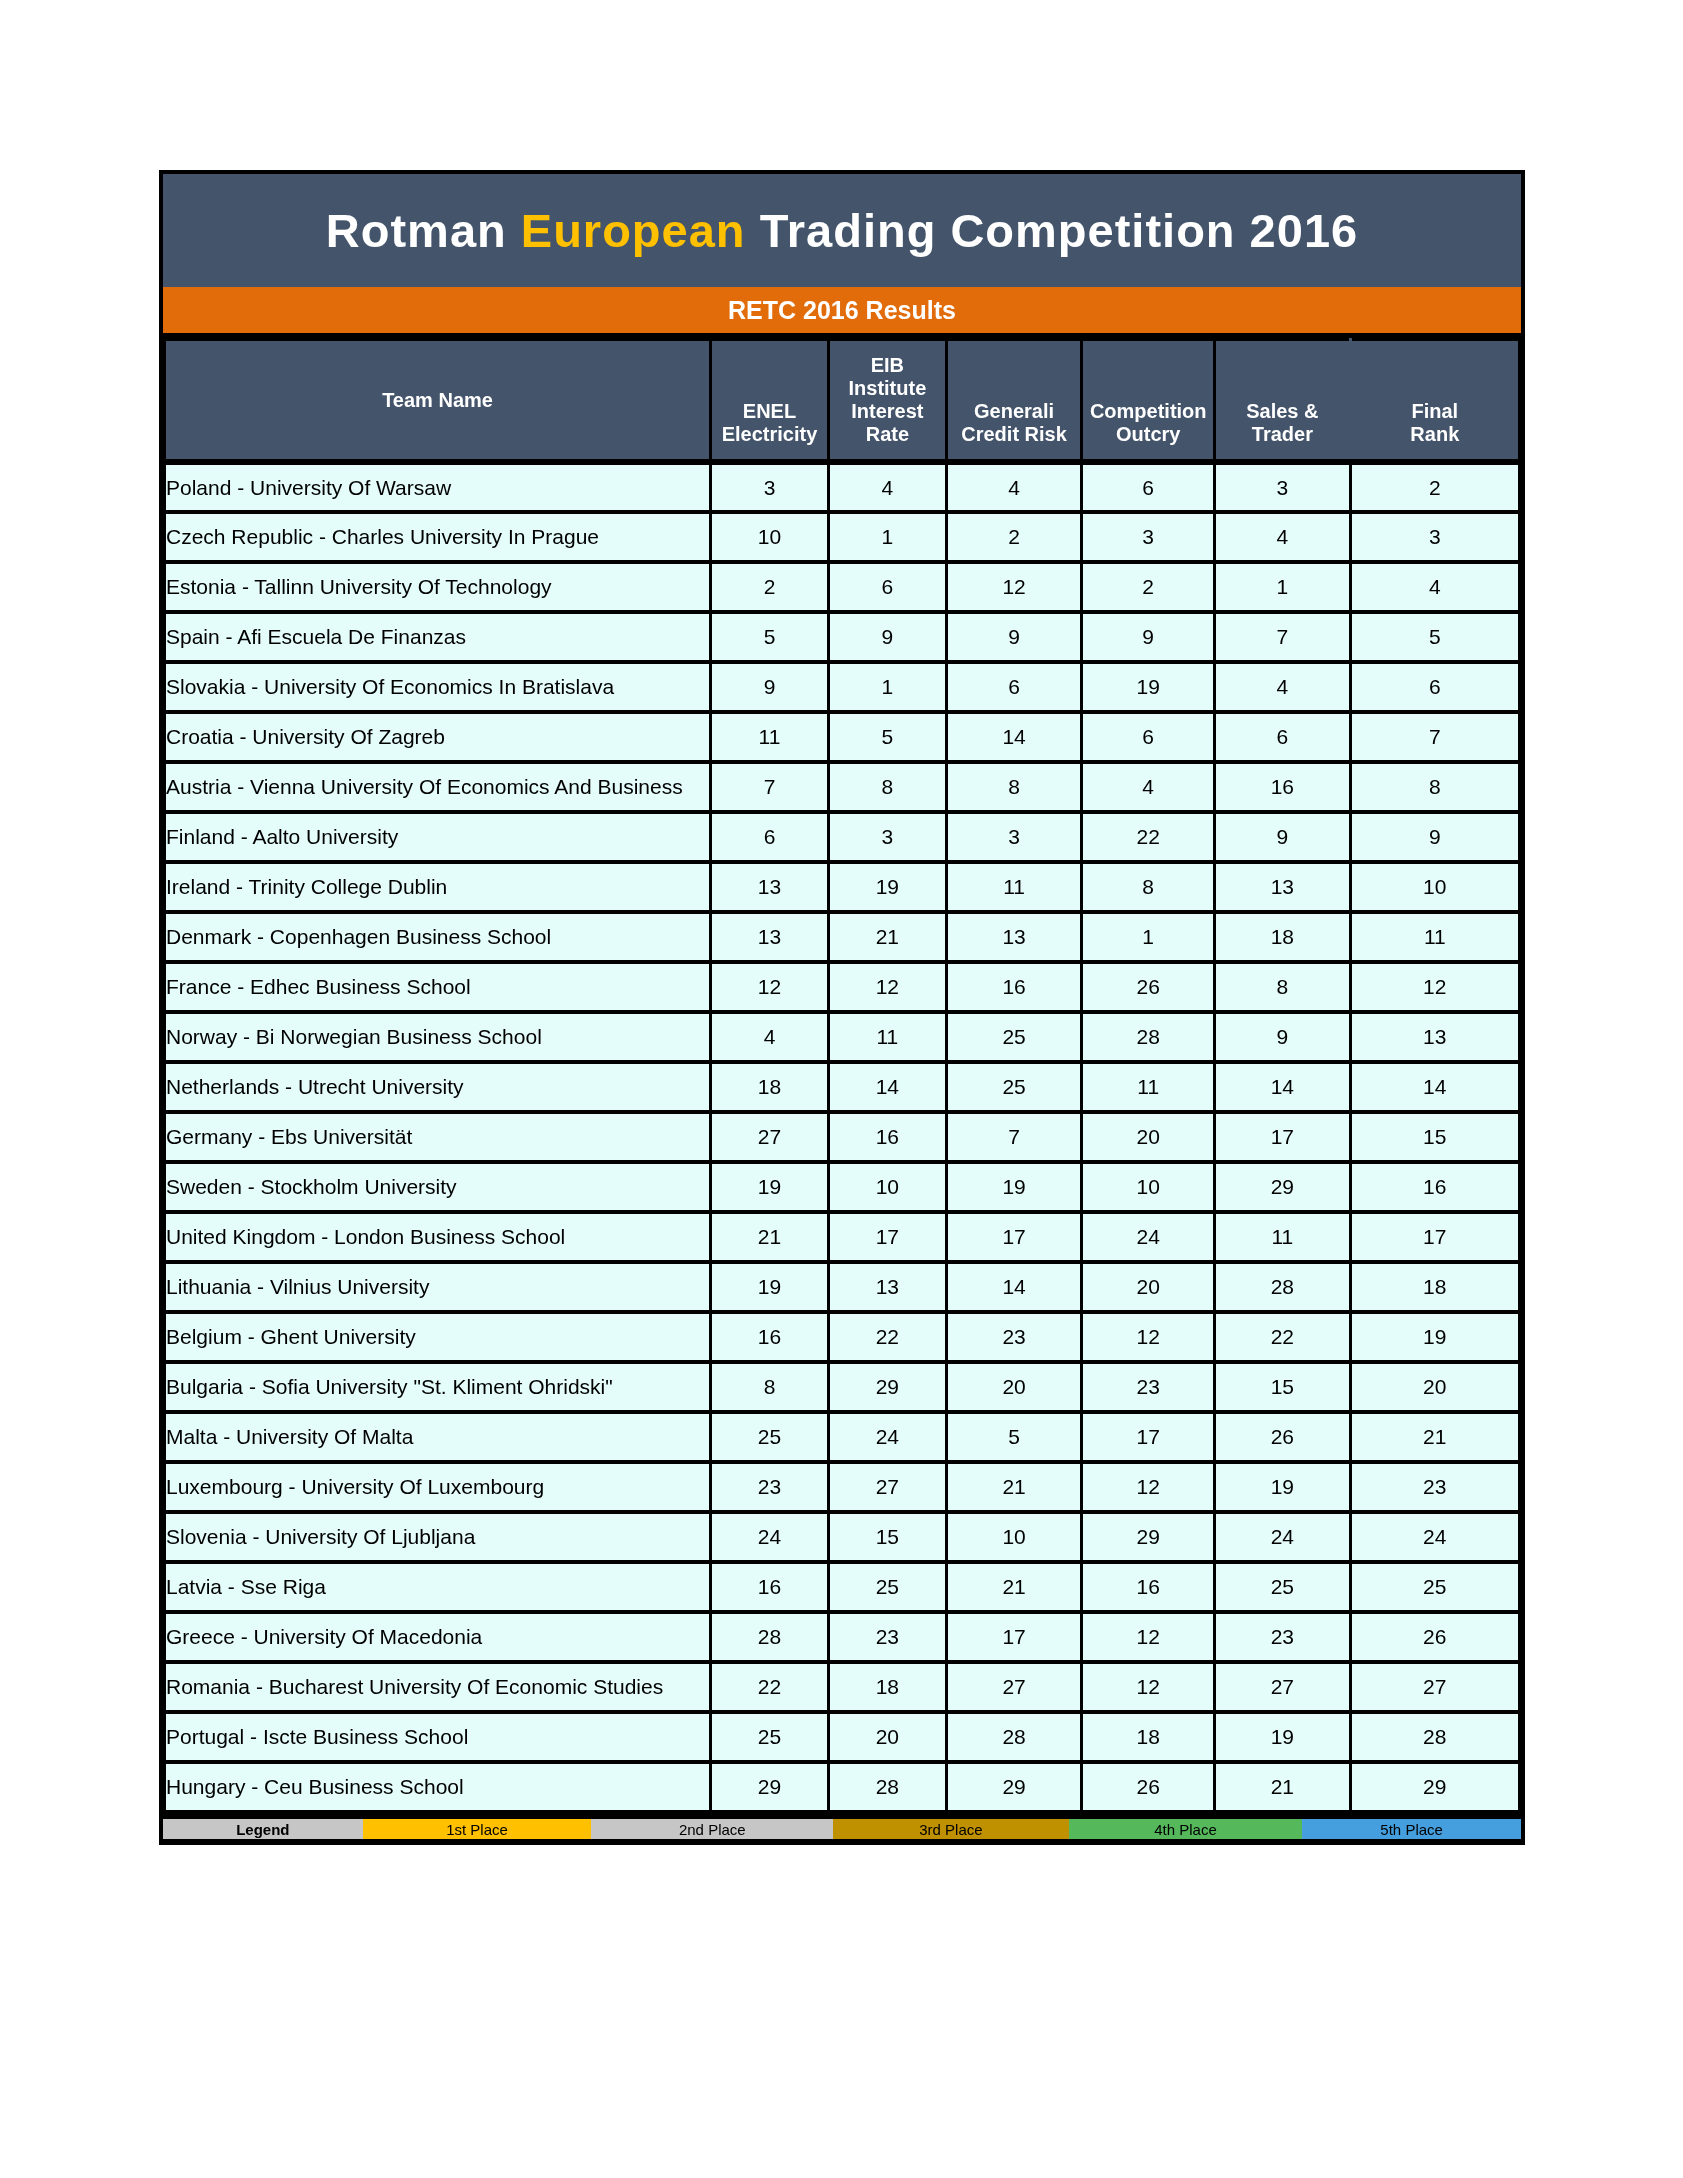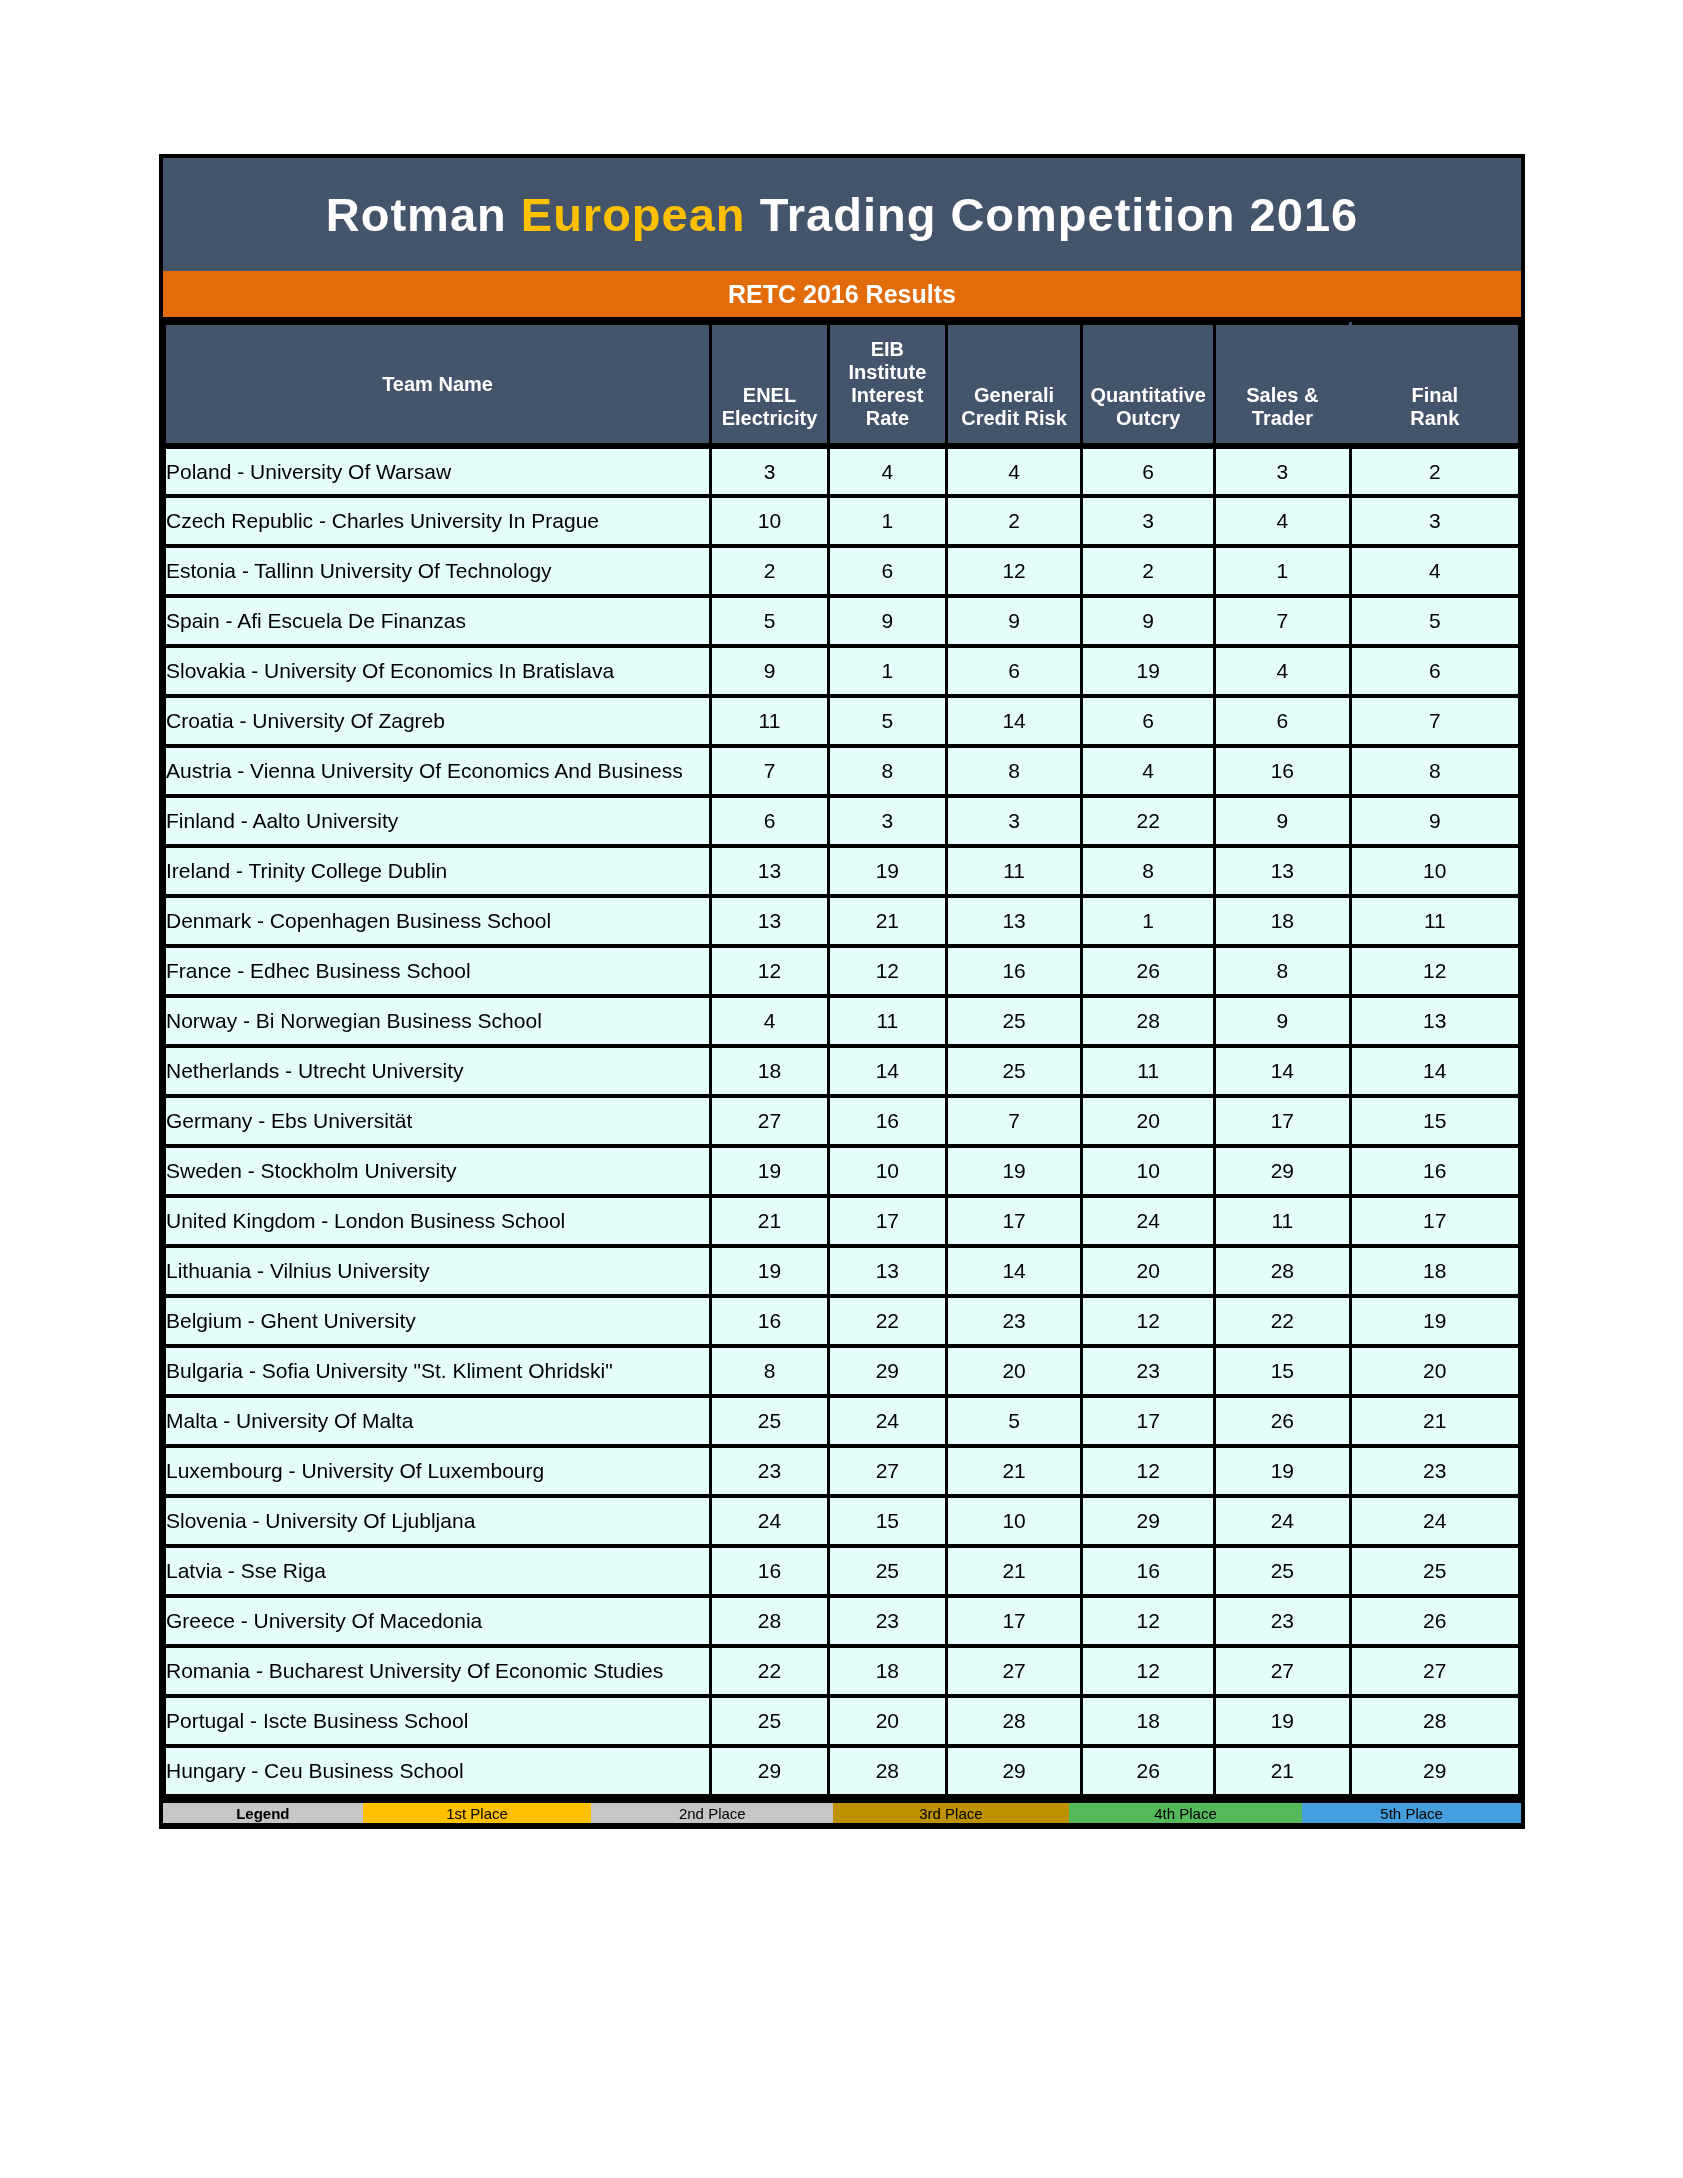--- a/index.html
+++ b/index.html
@@ -12,21 +12,21 @@
     --blue:#459FDE;
     --rowbg:#E4FDFA;
   }
   *{box-sizing:border-box;}
   html,body{margin:0;padding:0;background:#FFFFFF;}
   body{
     width:1683px;height:2178px;position:relative;
     font-family:"Liberation Sans", sans-serif;color:#000;
   }
   .sheet{
-    position:absolute;left:159px;top:154px;width:1366px;
+    position:absolute;left:159px;top:170px;width:1366px;
     border:4px solid #000;background:#fff;
   }
   .title-bar{
     height:113px;background:var(--slate);
     display:flex;align-items:center;justify-content:center;
   }
   .title-text{
     font-size:47px;font-weight:bold;letter-spacing:1px;color:#fff;
     white-space:nowrap;
   }
@@ -102,21 +102,21 @@
             </div>
           </th>
           <th style="width: 10%;">
             <div class="hdr2">
               <span>Generali</span>
               <span>Credit Risk</span>
             </div>
           </th>
           <th style="width: 9.8%;">
             <div class="hdr2">
-              <span>Quantitative</span>
+              <span>Competition</span>
               <span>Outcry</span>
             </div>
           </th>
           <th class="seam-left" style="width: 10%;">
             <div class="hdr2">
               <span>Sales &amp;</span>
               <span>Trader</span>
             </div>
           </th>
           <th class="seam-right" style="width: 12.5%;">

